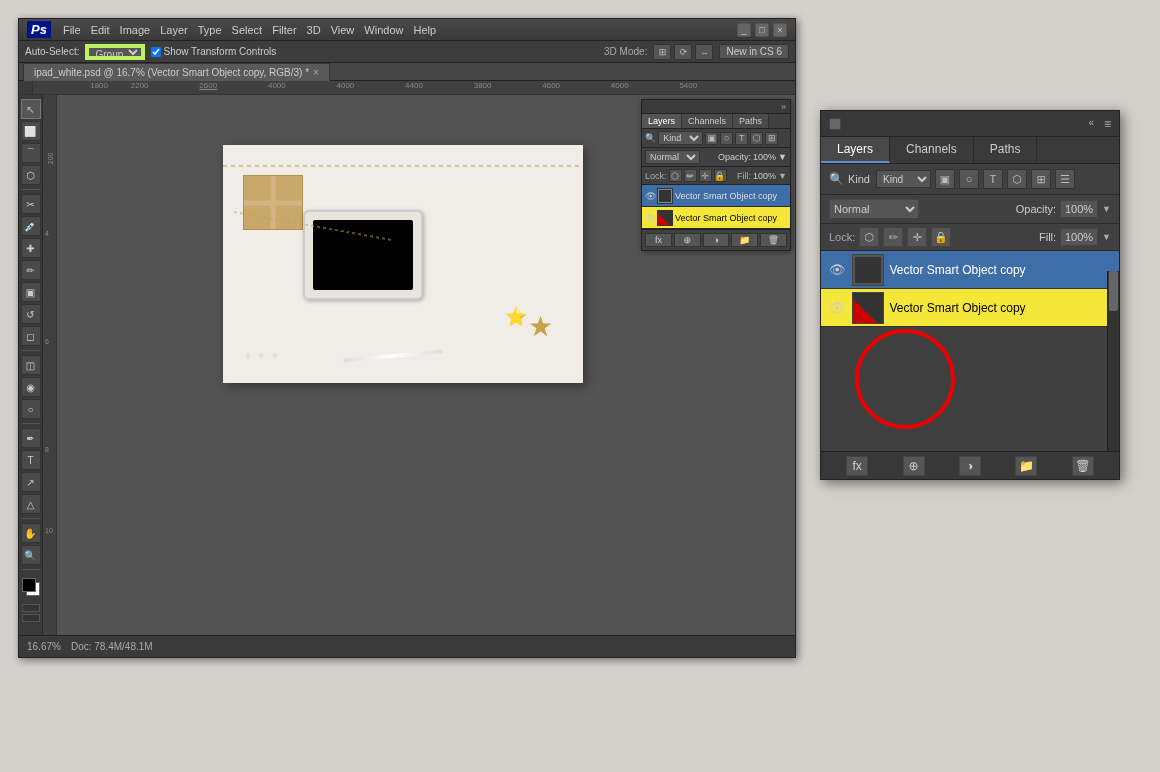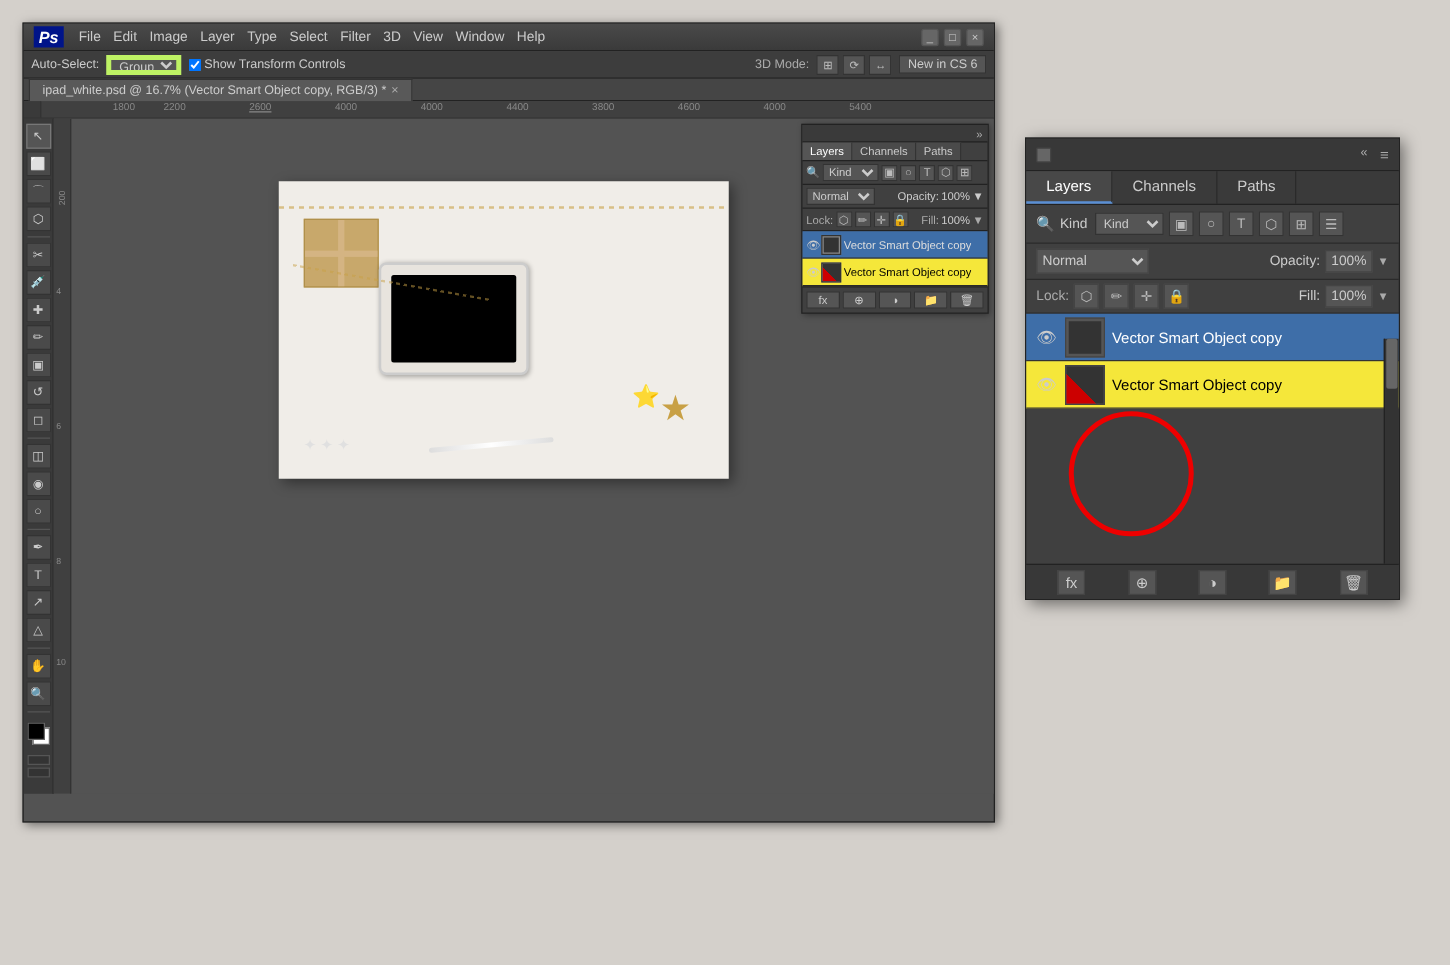--- a/index.html
+++ b/index.html
@@ -975,20 +975,24 @@
             <div class="ps-lp-footer-btn">⊕</div>
             <div class="ps-lp-footer-btn">◑</div>
             <div class="ps-lp-footer-btn">📁</div>
             <div class="ps-lp-footer-btn">🗑</div>
           </div>
         </div>
       </div>
     </div>
   </div>
 
+  <div class="ps-statusbar">
+    <span>16.67%</span>
+    <span>Doc: 78.4M/48.1M</span>
+  </div>
 </div>
 
 <div style="position:absolute;left:820px;top:110px;width:300px;height:370px;background:#404040;border:1px solid #222;box-shadow:3px 3px 12px rgba(0,0,0,0.5);">
 
   <div class="lp-titlebar">
     <div style="display:flex;gap:4px;">
       <div class="lp-win-btn"></div>
     </div>
     <div style="display:flex;gap:6px;margin-left:auto;">
       <span class="lp-collapse-btn">«</span>

